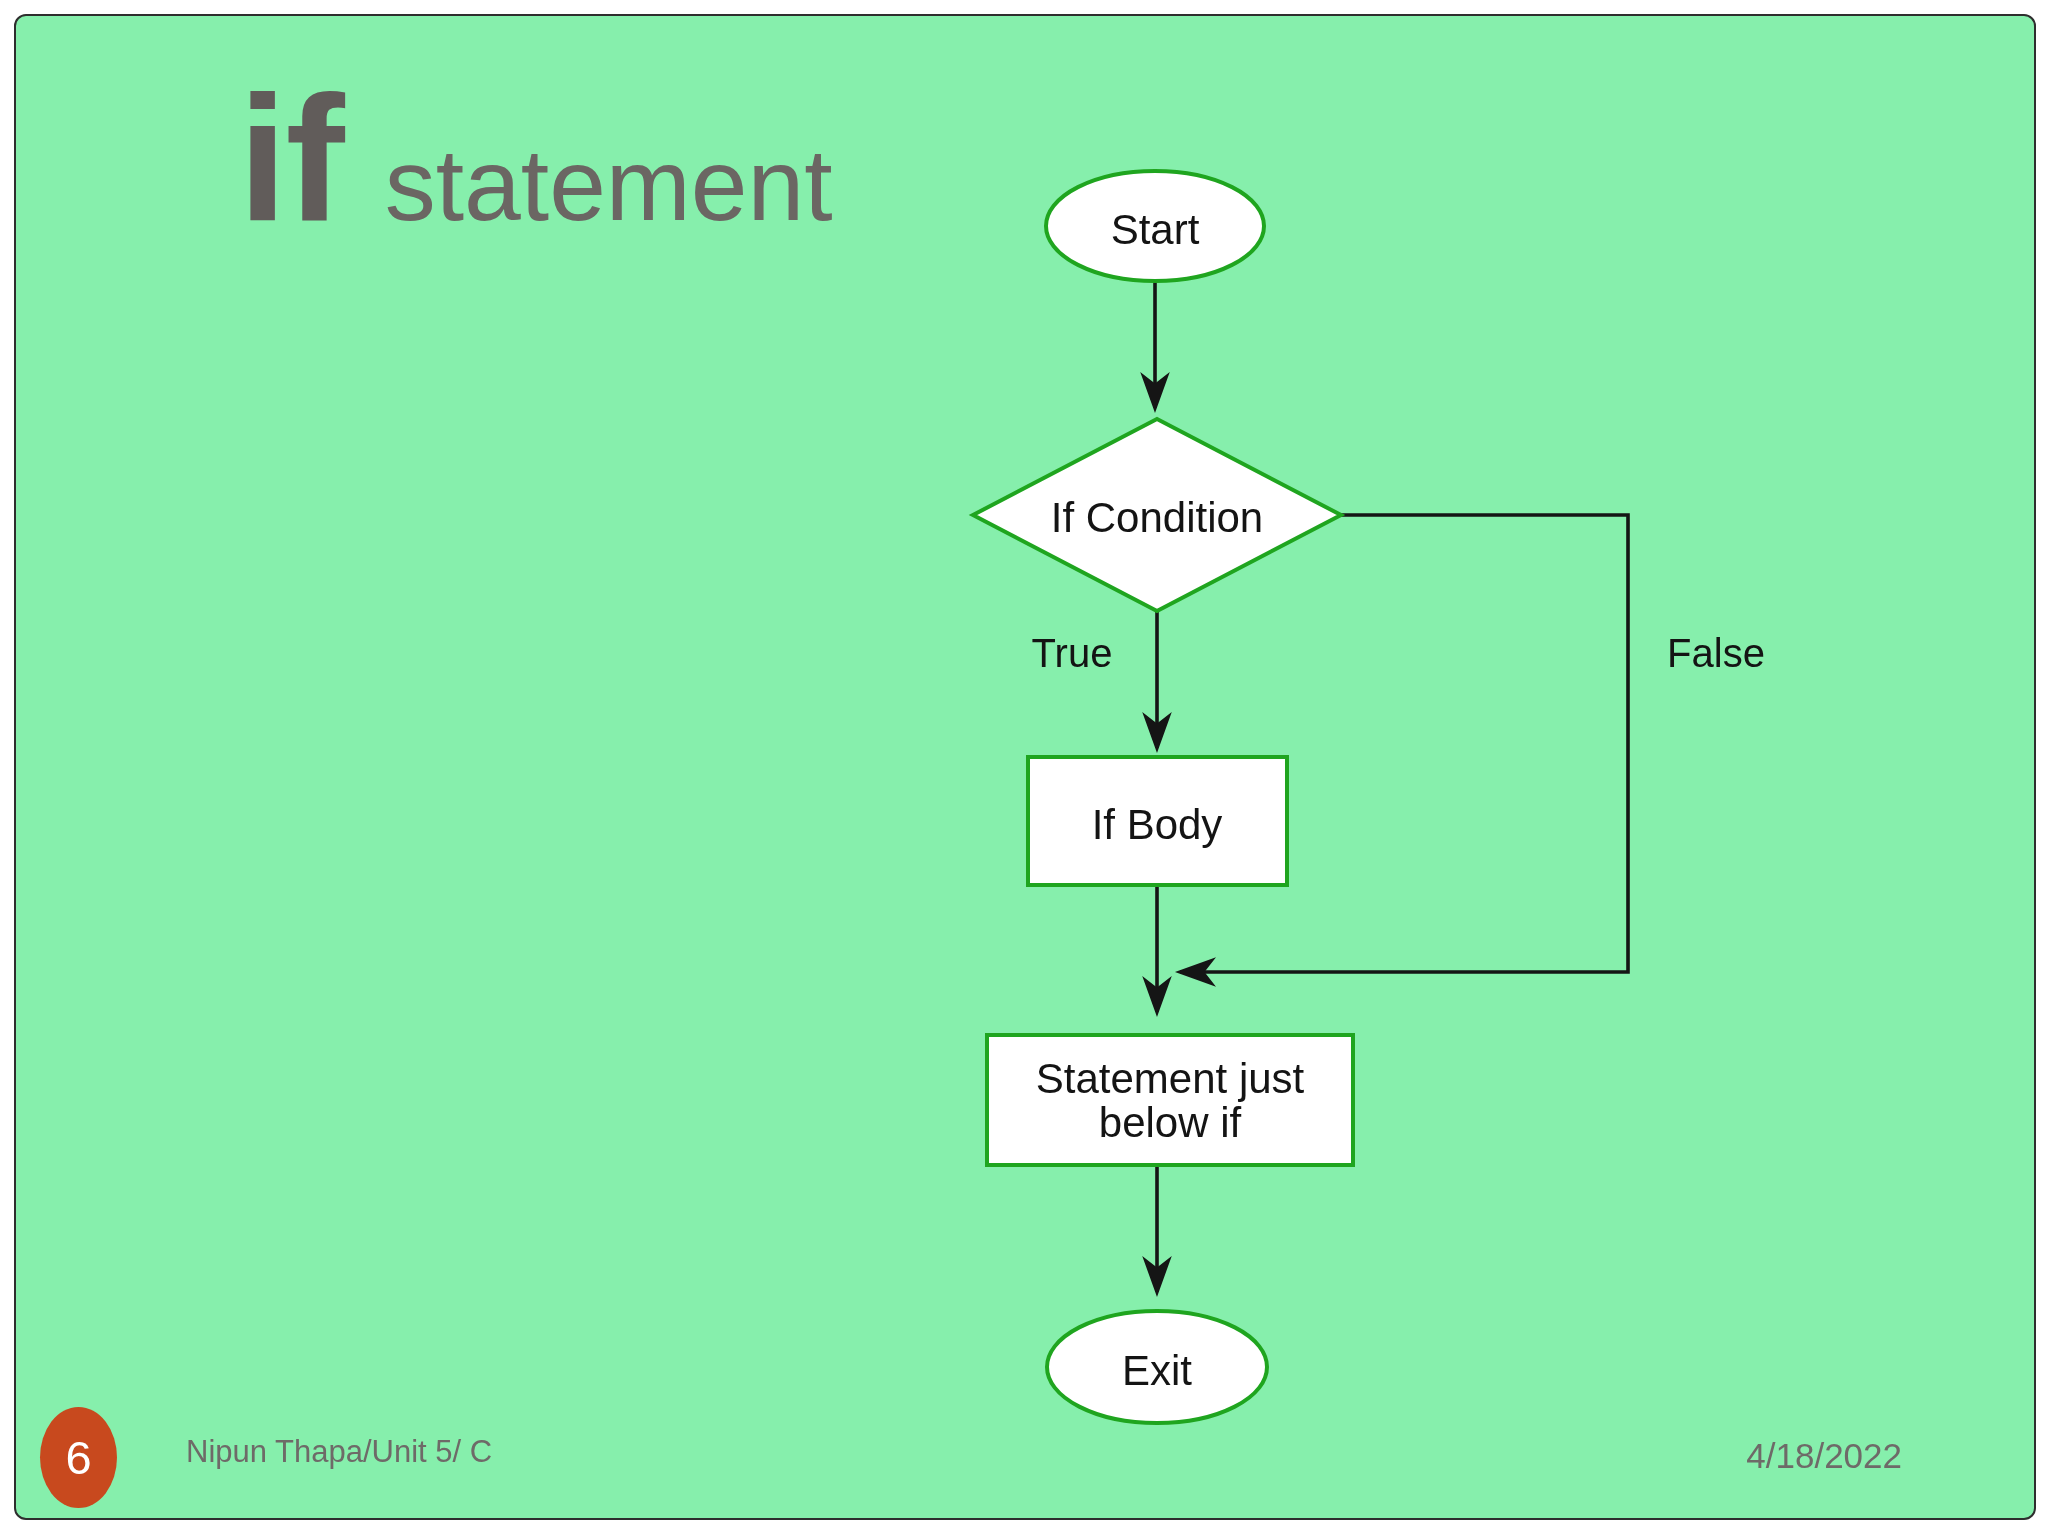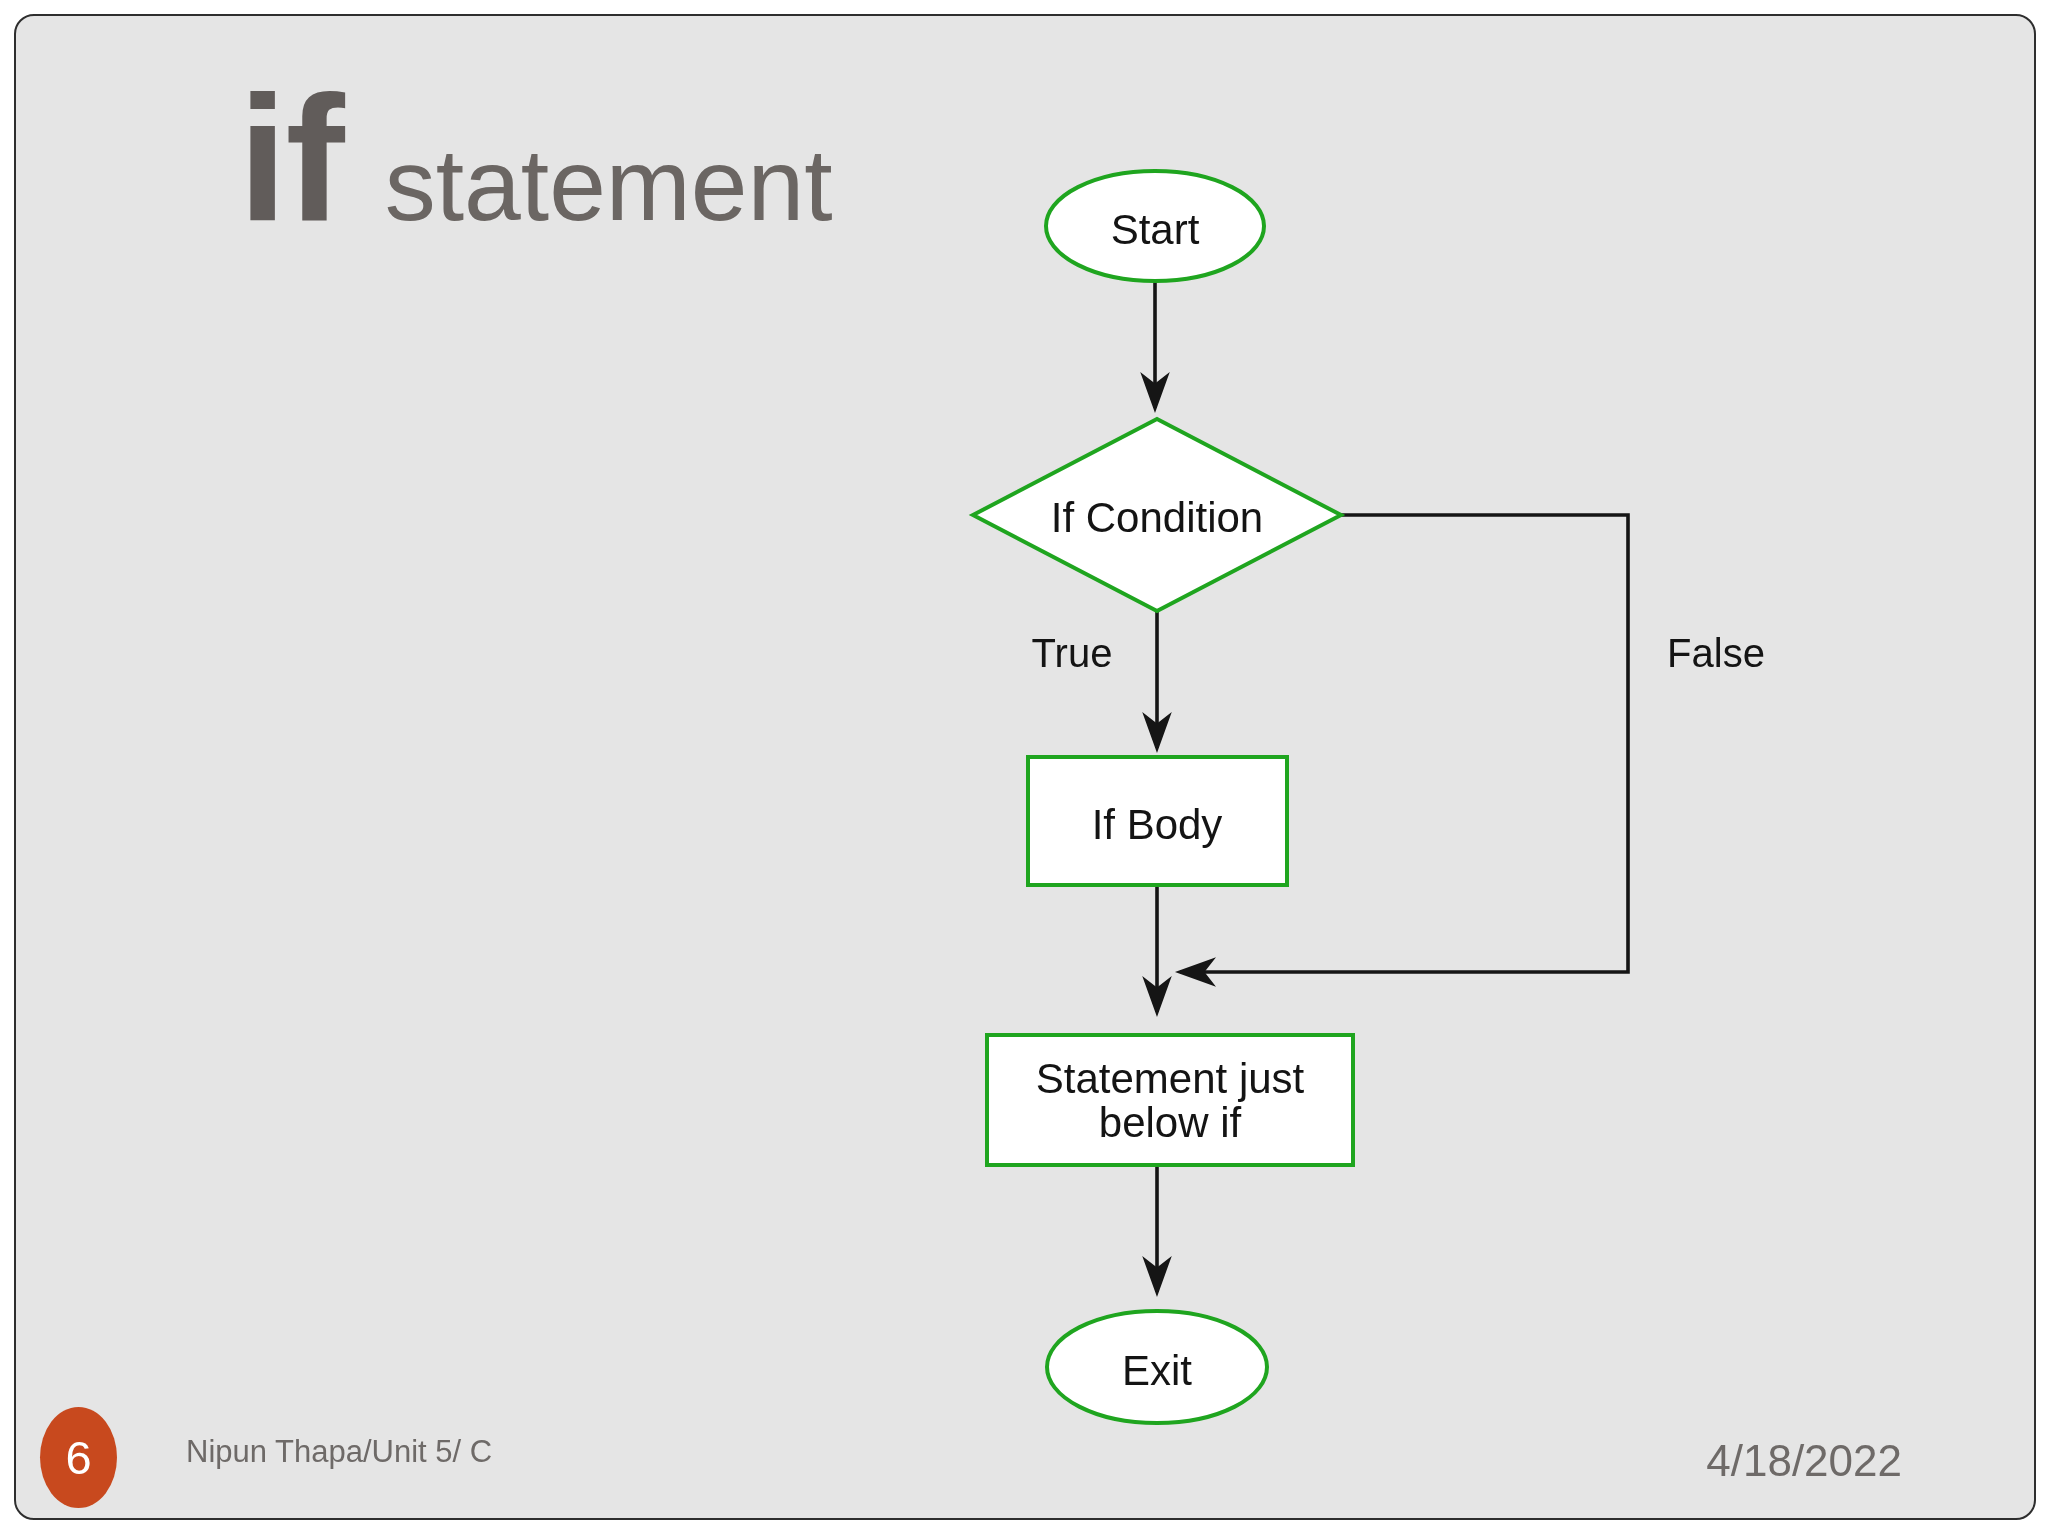--- a/index.html
+++ b/index.html
@@ -2,21 +2,21 @@
 <html><head>
 <meta charset="utf-8">
 <style>
   html,body{margin:0;padding:0;}
   body{
     width:2048px;height:1536px;position:relative;background:#ffffff;
     font-family:"Liberation Sans", sans-serif;overflow:hidden;
   }
   .frame{
     position:absolute;left:14px;top:14px;width:2018px;height:1502px;
-    border:2.5px solid #2e2e2e;border-radius:20px;background:#e5e5e5;
+    border:2.5px solid #2e2e2e;border-radius:12px;background:#86efac;
   }
   .title{
     position:absolute;left:222px;top:40px;white-space:nowrap;
   }
   .title .kw{
     font-size:178px;font-weight:700;color:#615c5a;letter-spacing:-2px;
   }
   .title .rest{
     font-size:102px;font-weight:400;color:#6b6663;margin-left:42px;
   }
@@ -38,21 +38,21 @@
   .branch-label{font-size:40px;}
   .page-badge{
     position:absolute;left:24px;top:1391px;width:77px;height:101px;
     border-radius:50%;background:#c8491e;color:#ffffff;
     display:flex;align-items:center;justify-content:center;font-size:47px;
   }
   .footer-left{
     position:absolute;left:170px;top:1418px;font-size:31px;color:#6e6a68;
   }
   .footer-date{
-    position:absolute;right:132px;top:1420px;font-size:44px;color:#6e6a68;
+    position:absolute;right:132px;top:1420px;font-size:35px;color:#6e6a68;
   }
 </style>
 </head>
 <body>
 
 <div class="frame">
 
   <div class="title">
     <span class="kw">if</span><span class="rest">statement</span>
   </div>

